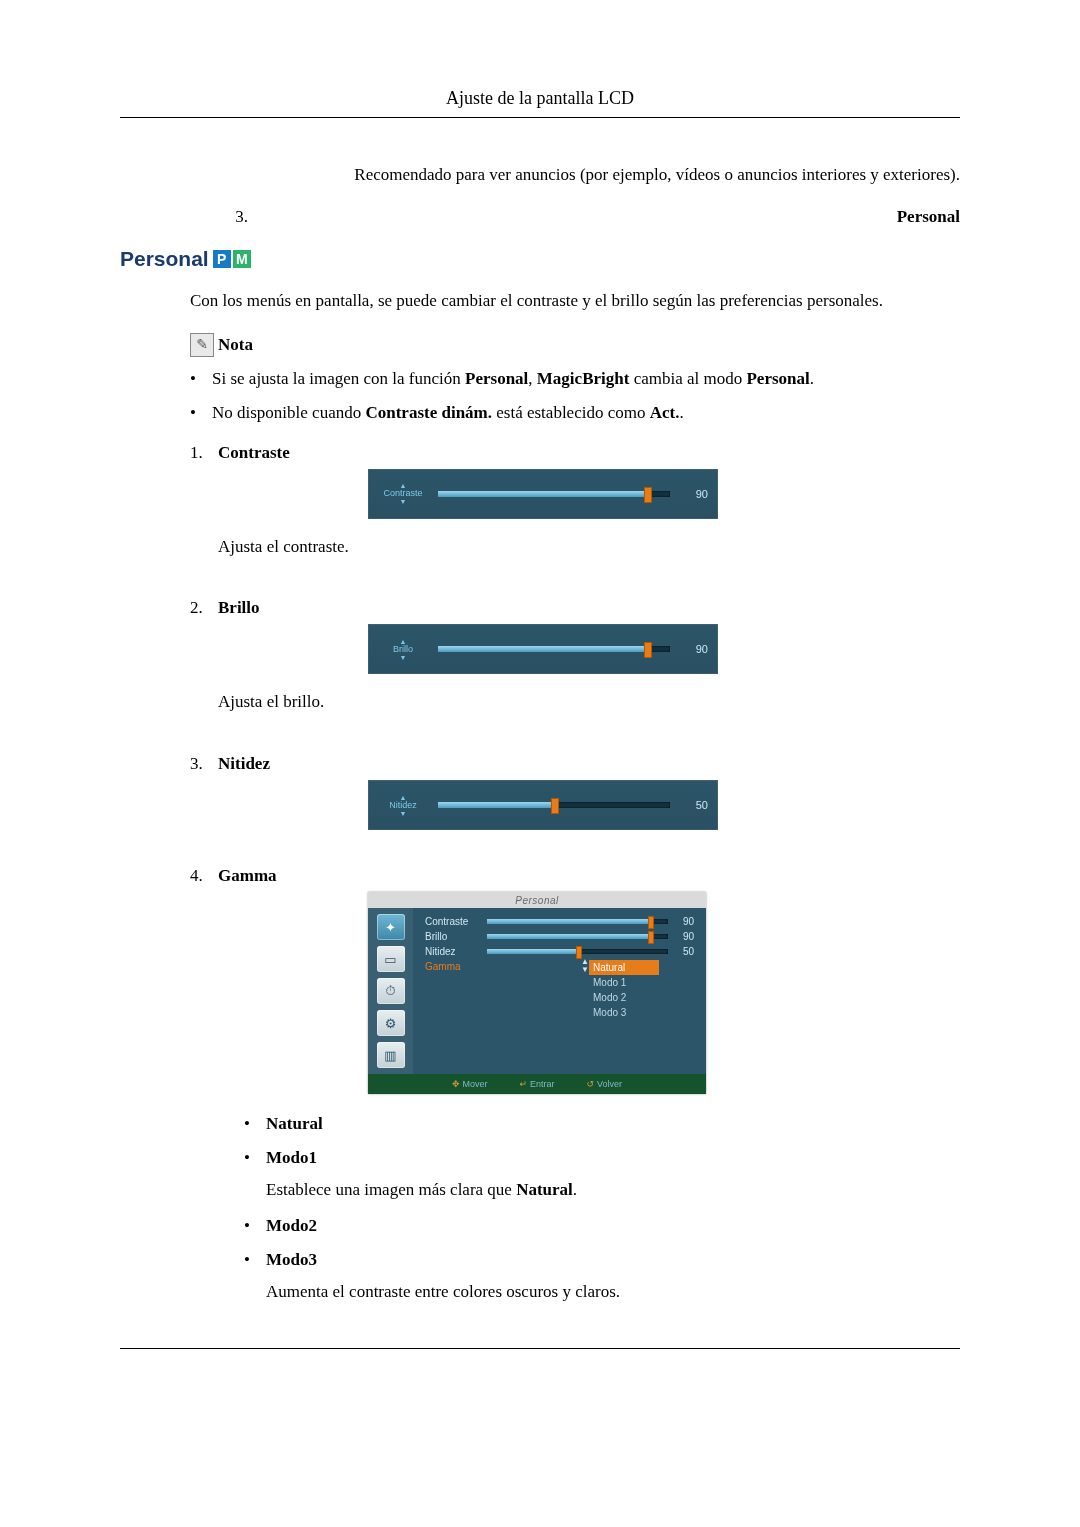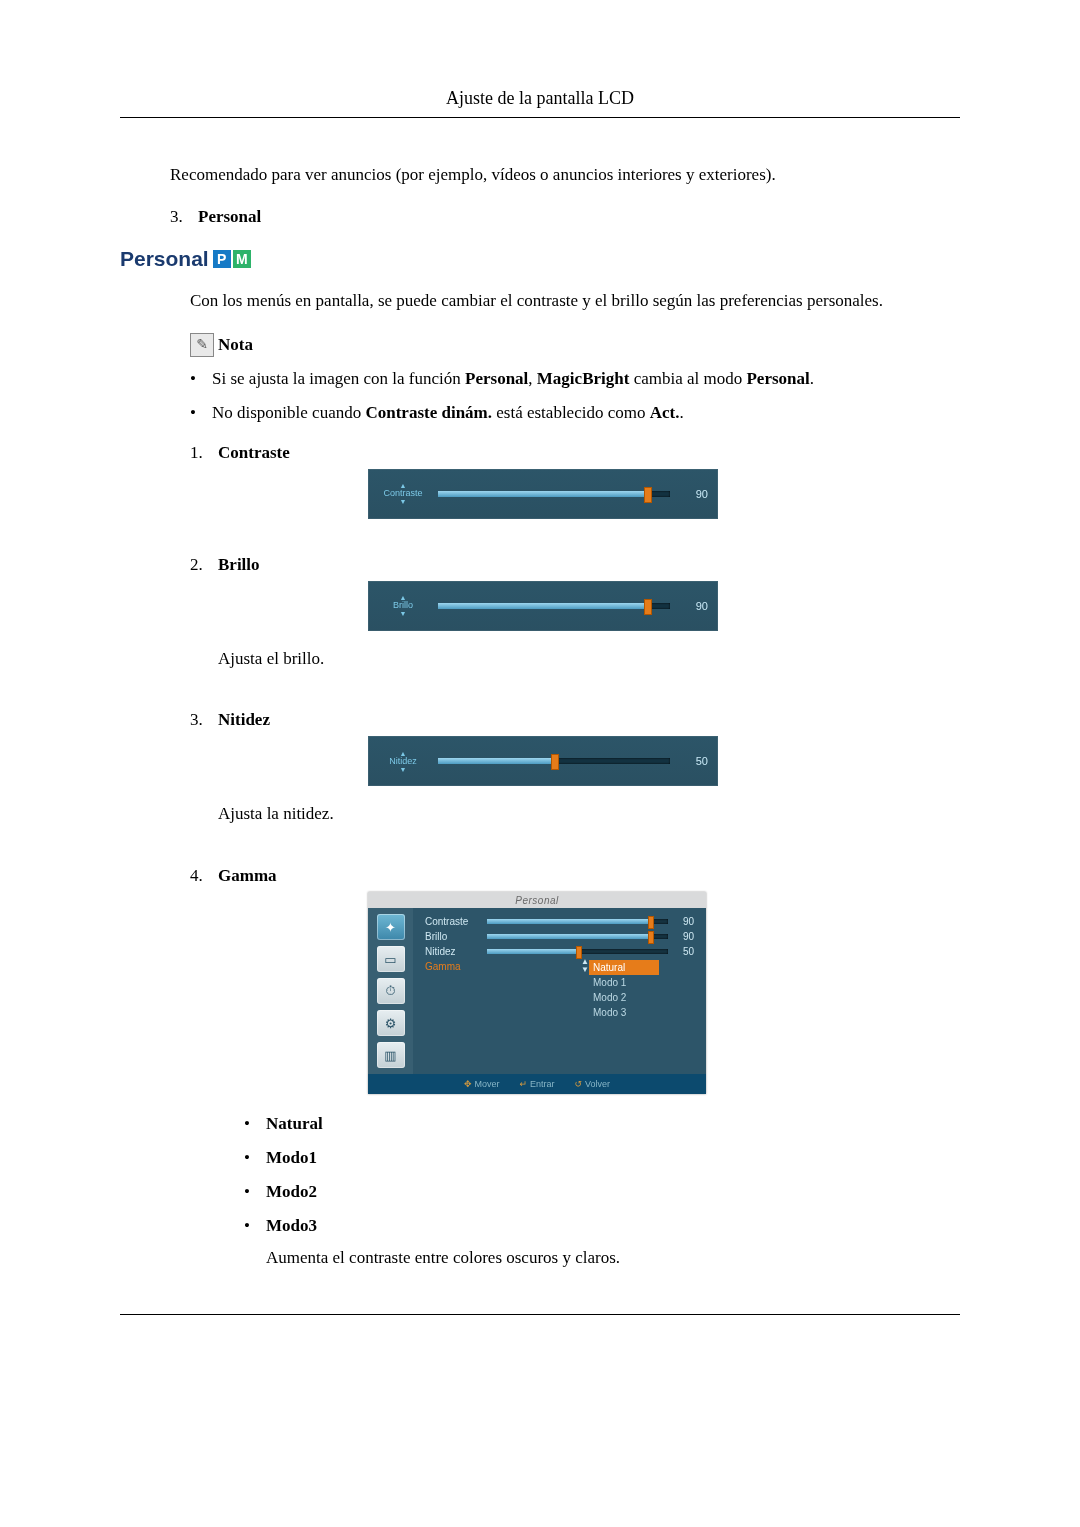--- a/index.html
+++ b/index.html
@@ -16,22 +16,23 @@
     box-sizing: border-box;
   }
   .header-title {
     text-align: center;
     font-size: 18px;
     padding-bottom: 8px;
     border-bottom: 1px solid #000;
     margin-bottom: 45px;
   }
   .body-text {
-    margin-left: 50px;
+    margin-left: 100px;
     margin-right: 0;
+    text-align: right;
   }
   .para {
     margin: 0 0 20px 0;
     line-height: 1.4;
   }
   .numlist {
     margin: 0 0 20px 0;
     padding-left: 0;
     list-style: none;
   }
@@ -281,26 +282,26 @@
   }
   .gamma-arrows {
     position: absolute;
     left: 168px;
     top: 50px;
     font-size: 8px;
     color: #cfe8f2;
     line-height: 1;
   }
   .gamma-footer {
-    background: #0c4a6e;
+    background: #14532d;
     height: 20px;
     display: flex;
     align-items: center;
     justify-content: center;
-    gap: 20px;
+    gap: 32px;
     font-size: 9px;
     color: #87b5c6;
   }
   .gamma-footer span b { color: #d69a3f; margin-right: 3px; font-weight: normal; }
   .gamma-gamma-row {
     display: flex;
     align-items: center;
     margin-bottom: 4px;
   }
   .gamma-gamma-row .glabel { color: #e67c1a; }
@@ -368,20 +369,21 @@
               <span class="osd-arrow">▲</span>
               <span>Contraste</span>
               <span class="osd-arrow">▼</span>
             </div>
             <div class="osd-track">
               <div class="osd-fill" style="width:90%"></div>
               <div class="osd-thumb" style="left:calc(90% - 3px)"></div>
             </div>
             <div class="osd-value">90</div>
           </div>
+          <p class="para">Ajusta el contraste.</p>
         </div>
       </li>
 
       <li>
         <span class="num">2.</span>
         <div class="content">
           <div class="bold">Brillo</div>
           <div class="osd-slider">
             <div class="osd-label-col">
               <span class="osd-arrow">▲</span>
@@ -407,21 +409,20 @@
               <span class="osd-arrow">▲</span>
               <span>Nitidez</span>
               <span class="osd-arrow">▼</span>
             </div>
             <div class="osd-track">
               <div class="osd-fill" style="width:50%"></div>
               <div class="osd-thumb" style="left:calc(50% - 3px)"></div>
             </div>
             <div class="osd-value">50</div>
           </div>
-          <p class="para">Ajusta la nitidez.</p>
         </div>
       </li>
 
       <li>
         <span class="num">4.</span>
         <div class="content">
           <div class="bold">Gamma</div>
 
           <div class="gamma-menu">
             <div class="gamma-top">Personal</div>
@@ -482,20 +483,23 @@
 
           <ul class="sub-bullets">
             <li>
               <span class="dot">•</span>
               <span class="bc bold">Natural</span>
             </li>
             <li>
               <span class="dot">•</span>
               <span class="bc">
                 <span class="bold">Modo1</span>
+                <p class="para">
+                  <span>Establece una imagen más clara que </span><span class="bold">Natural</span><span>.</span>
+                </p>
               </span>
             </li>
             <li>
               <span class="dot">•</span>
               <span class="bc">
                 <span class="bold">Modo2</span>
               </span>
             </li>
             <li>
               <span class="dot">•</span>

